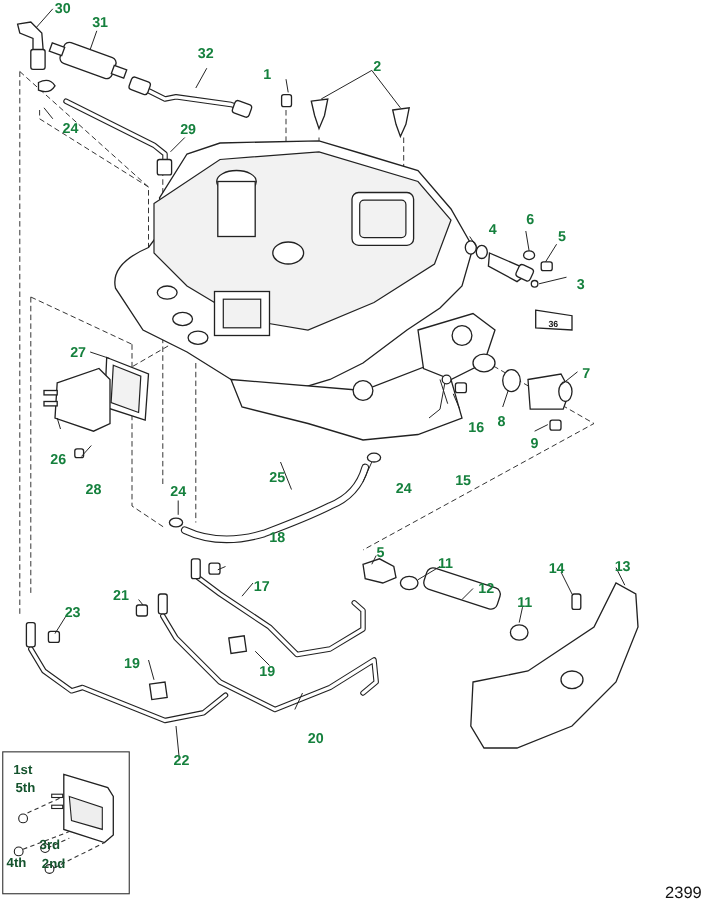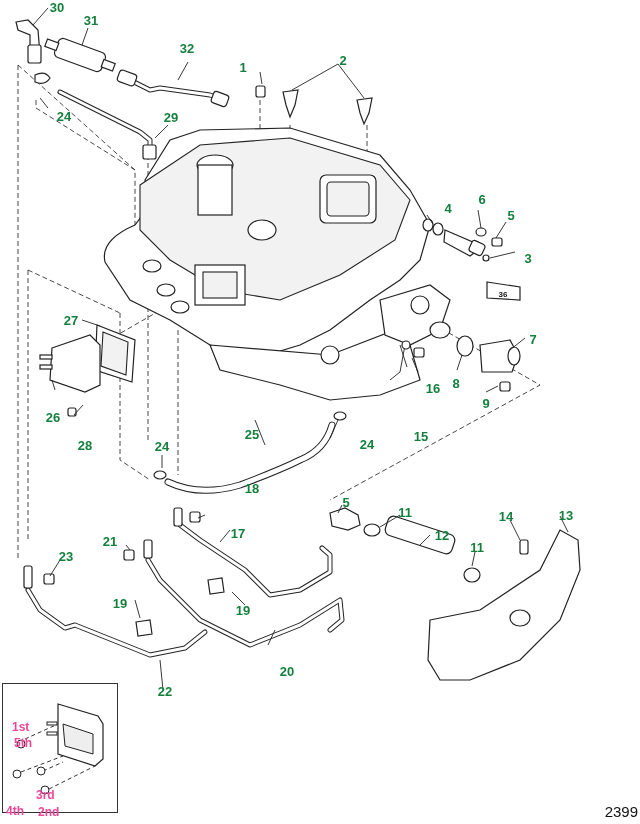--- a/index.html
+++ b/index.html
@@ -3,21 +3,21 @@
 <meta charset="utf-8">
 <style>
   html, body { margin: 0; padding: 0; background: #ffffff; }
   body { width: 640px; height: 824px; position: relative; overflow: hidden;
          font-family: "Liberation Sans", "DejaVu Sans", sans-serif; color: #111; }
   #diagram { position: absolute; left: 0; top: 0; width: 640px; height: 824px; }
   .callout { position: absolute; font-size: 13px; font-weight: bold; line-height: 1; color: #15803d;
              transform: translate(-50%, -50%); white-space: nowrap; }
   .inset { position: absolute; left: 2px; top: 683px; width: 114px; height: 128px;
            border: 1.5px solid #333; background: #fff; }
-  .inset-label { position: absolute; font-size: 12px; font-weight: bold; color: #ec4899; line-height: 1; margin-top: 27px; }
+  .inset-label { position: absolute; font-size: 12px; font-weight: bold; color: #14532d; line-height: 1; }
   .fig-number { position: absolute; right: 2px; bottom: 4px; font-size: 15px; font-weight: normal; color: #111; }
   svg .part { fill: #fff; stroke: #222; stroke-width: 1.2; }
   svg .part-light { fill: #f2f2f2; stroke: #222; stroke-width: 1.1; }
   svg .leader { stroke: #222; stroke-width: 0.9; fill: none; }
   svg .dash { stroke: #333; stroke-width: 0.9; fill: none; stroke-dasharray: 5 3; }
   svg .hose { fill: none; stroke: #222; stroke-width: 7; stroke-linecap: round; stroke-linejoin: round; }
   svg .hose-in { fill: none; stroke: #fff; stroke-width: 5; stroke-linecap: round; stroke-linejoin: round; }
   svg .line { fill: none; stroke: #222; stroke-width: 5; stroke-linecap: round; stroke-linejoin: round; }
   svg .line-in { fill: none; stroke: #fff; stroke-width: 3; stroke-linecap: round; stroke-linejoin: round; }
 </style>

